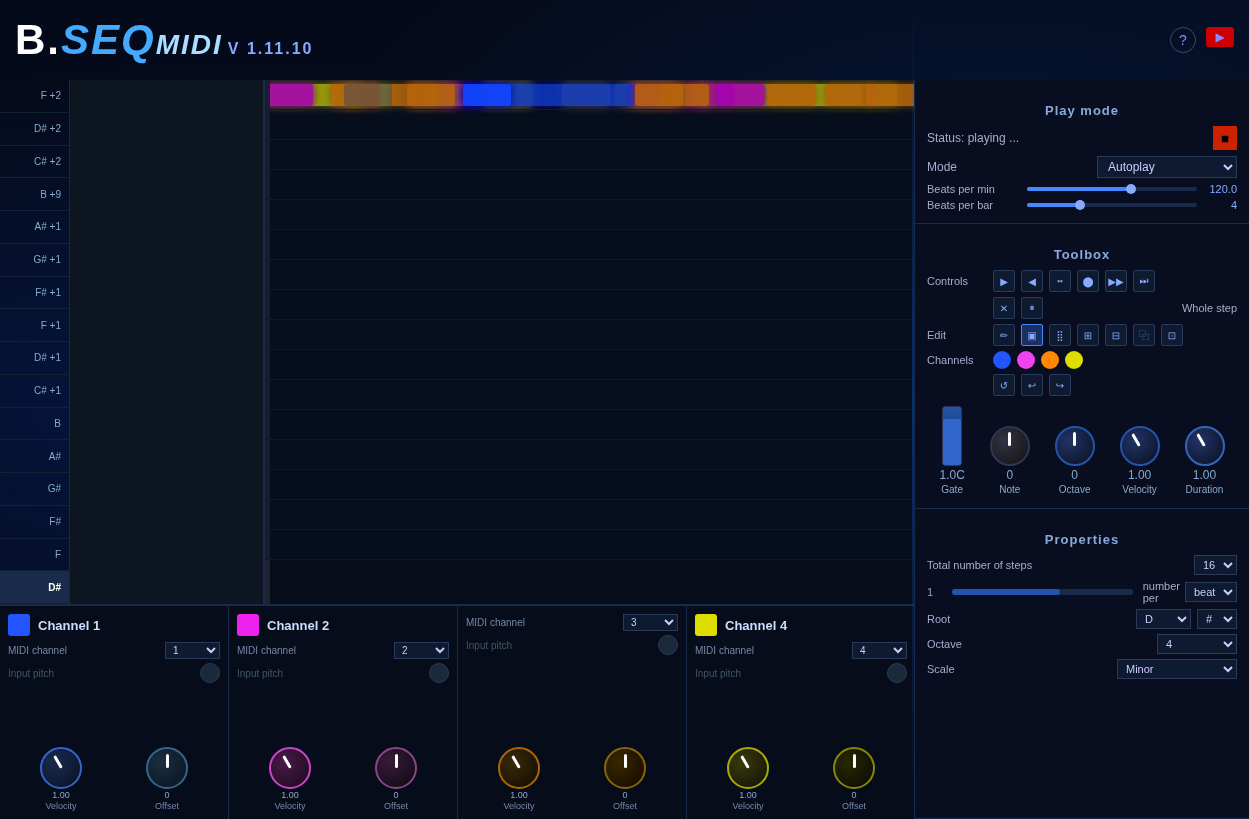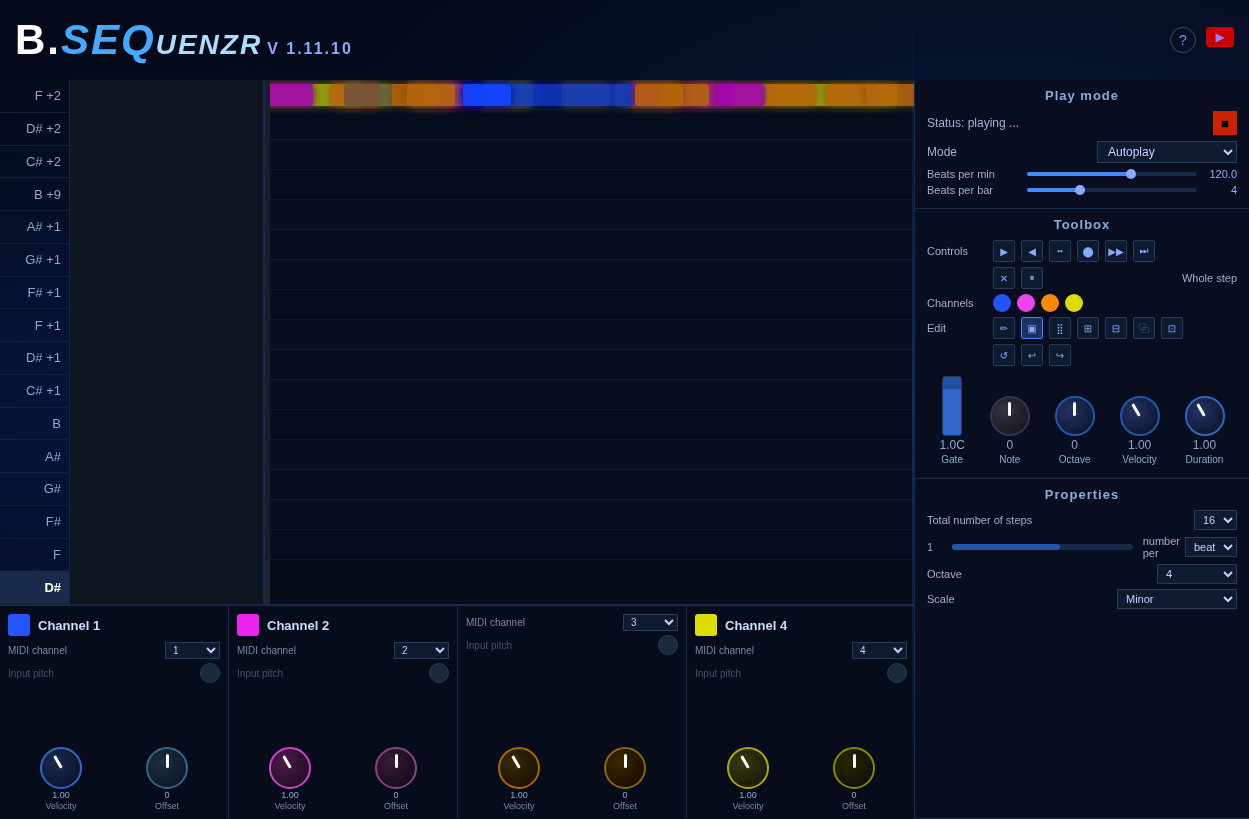--- a/index.html
+++ b/index.html
@@ -63,21 +63,21 @@
       display: flex;
       flex-direction: column;
       border-right: 1px solid #224;
     }
     .note-label {
       flex: 1;
       display: flex;
       align-items: center;
       justify-content: flex-end;
       padding-right: 8px;
-      font-size: 13px;
+      font-size: 10px;
       color: #88aacc;
       border-bottom: 1px solid #112233;
       min-height: 22px;
     }
     .note-label.active {
       background: #1a2a4a;
       color: #fff;
       font-weight: bold;
     }
     
@@ -110,20 +110,21 @@
       bottom: 0;
       background: #080e20;
       border-left: 1px solid #1a2a4a;
       display: flex;
       flex-direction: column;
       gap: 0;
     }
     .panel-section {
       border-bottom: 1px solid #1a2a4a;
       padding: 8px 12px;
+      margin-top: 15px;
     }
     .panel-title {
       text-align: center;
       color: #88aadd;
       font-size: 13px;
       font-weight: bold;
       margin-bottom: 8px;
       letter-spacing: 1px;
     }
     .status-row {
@@ -373,21 +374,21 @@
       background: #2255aa;
       border-radius: 3px;
       width: 60%;
     }
   </style>
 </head>
 <body>
 
 <div id="header">
   <div id="logo">
-    <span class="b">B.</span><span class="seq">SEQ</span><span class="uenzr">UENZR</span><span class="ver">V 1.11.10</span>
+    <span class="b">B.</span><span class="seq">SEQ</span><span class="uenzr">MIDI</span><span class="ver">V 1.11.10</span>
   </div>
   <div id="header-icons">
     <span style="cursor:pointer;border:1px solid #446;border-radius:50%;width:26px;height:26px;display:flex;align-items:center;justify-content:center;font-size:14px;">?</span>
     <span style="cursor:pointer;background:#cc0000;border-radius:3px;width:28px;height:20px;display:flex;align-items:center;justify-content:center;font-size:12px;">▶</span>
   </div>
 </div>
 
 <div id="main-area">
   <div id="seq-area">
 
@@ -666,39 +667,39 @@
     </div>
 
     <div class="toolbox-row">
       <span style="width:60px;"></span>
       <button class="tool-btn">✕</button>
       <button class="tool-btn">⏸</button>
       <span class="whole-step">Whole step</span>
     </div>
 
     <div class="toolbox-row">
-      <span class="toolbox-label">Channels</span>
-      <div class="ch-dot ch-blue" style="cursor:pointer;"></div>
-      <div class="ch-dot ch-pink" style="cursor:pointer;"></div>
-      <div class="ch-dot ch-orange" style="cursor:pointer;"></div>
-      <div class="ch-dot ch-yellow" style="cursor:pointer;"></div>
-    </div>
-
-    <div class="toolbox-row">
       <span class="toolbox-label">Edit</span>
       <button class="tool-btn">✏</button>
       <button class="tool-btn active" style="background:#1a3060;border-color:#4488ff;">▣</button>
       <button class="tool-btn">⣿</button>
       <button class="tool-btn">⊞</button>
       <button class="tool-btn">⊟</button>
       <button class="tool-btn">⿻</button>
       <button class="tool-btn">⊡</button>
     </div>
 
     <div class="toolbox-row">
+      <span class="toolbox-label">Channels</span>
+      <div class="ch-dot ch-blue" style="cursor:pointer;"></div>
+      <div class="ch-dot ch-pink" style="cursor:pointer;"></div>
+      <div class="ch-dot ch-orange" style="cursor:pointer;"></div>
+      <div class="ch-dot ch-yellow" style="cursor:pointer;"></div>
+    </div>
+
+    <div class="toolbox-row">
       <span style="width:60px;"></span>
       <button class="tool-btn">↺</button>
       <button class="tool-btn">↩</button>
       <button class="tool-btn">↪</button>
     </div>
 
     <div class="knobs-row">
 
       <div class="knob-item">
         <div class="knob-tall">
@@ -756,20 +757,29 @@
       <span class="steps-num">1</span>
       <div class="steps-bar">
         <div class="steps-fill"></div>
       </div>
       <span class="prop-label" style="flex:0;margin-left:5px;width:50px;">number per</span>
       <select class="prop-select">
         <option>beat</option><option>bar</option>
       </select>
     </div>
 
+    <div class="prop-row">
+      <span class="prop-label">Root</span>
+      <select class="prop-select" style="width:55px;">
+        <option>D</option><option>C</option><option>E</option>
+      </select>
+      <select class="prop-select" style="width:40px;">
+        <option>#</option><option>b</option><option>♮</option>
+      </select>
+    </div>
 
     <div class="prop-row">
       <span class="prop-label">Octave</span>
       <select class="prop-select" style="width:80px;">
         <option>4</option><option>3</option><option>5</option>
       </select>
     </div>
 
     <div class="prop-row">
       <span class="prop-label">Scale</span>

